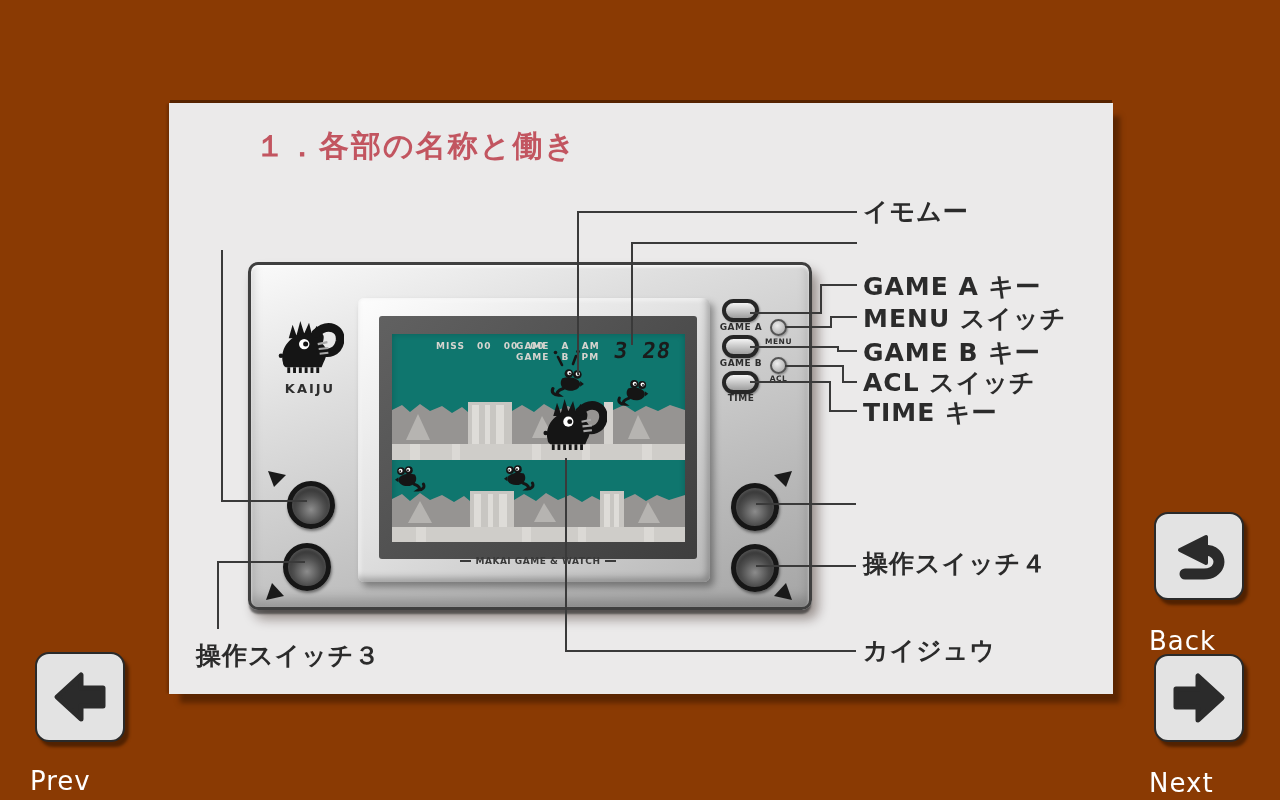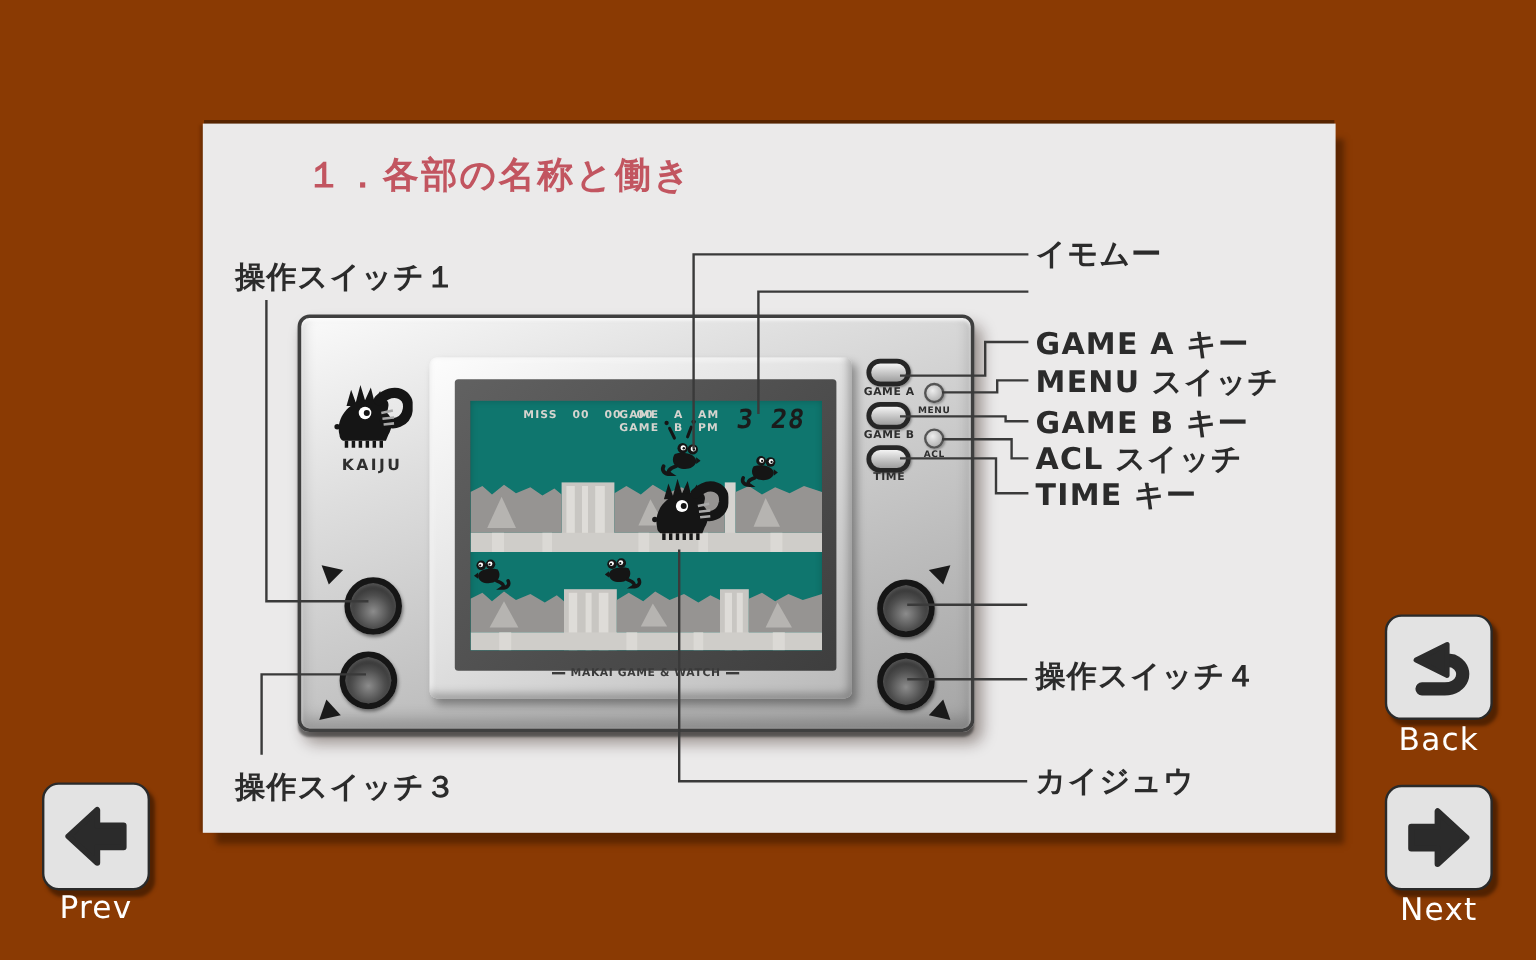--- a/index.html
+++ b/index.html
@@ -69,21 +69,21 @@
   .plabel.small{font-size:7.5px;}
 
   
   .lines{position:absolute;left:0;top:0;z-index:5;pointer-events:none;}
 
   
   .nav-btn{width:90px;height:90px;background:#e3e3e3;border:2px solid #2a2a2a;border-radius:14px;
         box-sizing:border-box;display:flex;align-items:center;justify-content:center;
         box-shadow:4px 5px 3px rgba(35,14,0,.55);z-index:4;cursor:pointer;}
   .nav-btn.short{height:88px;}
-  .nav-label{width:100px;text-align:center;color:#ffffff;font-size:26px;z-index:4;letter-spacing:1px;}
+  .nav-label{width:100px;color:#ffffff;font-size:26px;z-index:4;letter-spacing:1px;margin-top:24px;}
 </style>
 </head>
 <body>
 
 <svg width="0" height="0" style="position:absolute" aria-hidden="true">
   <defs>
     <symbol id="sym-kaiju" viewBox="0 0 70 60">
       <polygon points="13,21 17,7 21,18 25,3 29,16 34,5 37,17 42,8 45,19 47,21" fill="#151515"></polygon>
       <path d="M7,46 C4,33 12,21 26,16 L44,15 C48,15 50,18 49,22 L48,27 C53,31 53,40 49,46 L47,51 L10,51 C8,50 7,48 7,46 Z" fill="#151515"></path>
       <path d="M41,16 C54,4 68,11 66,24 C64,35 53,39 46,33" fill="none" stroke="#151515" stroke-width="9" stroke-linecap="round"></path>
@@ -238,21 +238,20 @@
       <polyline points="750,347 838,347 838,351 857,351"></polyline>
       <polyline points="785,366 843,366 843,382 857,382"></polyline>
       <polyline points="750,382 830,382 830,411 857,411"></polyline>
       <polyline points="756,504 856,504"></polyline>
       <polyline points="756,566 856,566"></polyline>
       <polyline points="566,458 566,651 856,651"></polyline>
       <polyline points="305,562 218,562 218,629"></polyline>
     </g>
   </svg>
 
-  <div class="abs jp-label" style="left:196px;top:215px">操作スイッチ１</div>
   <div class="abs jp-label" style="left:863px;top:196px">イモムー</div>
   <div class="abs jp-label" style="left:863px;top:303px">MENU スイッチ</div>
   <div class="abs jp-label" style="left:863px;top:271px">GAME A キー</div>
   <div class="abs jp-label" style="left:863px;top:367px">ACL スイッチ</div>
   <div class="abs jp-label" style="left:863px;top:337px">GAME B キー</div>
   <div class="abs jp-label" style="left:863px;top:397px">TIME キー</div>
   <div class="abs jp-label" style="left:863px;top:548px">操作スイッチ４</div>
   <div class="abs jp-label" style="left:863px;top:635px">カイジュウ</div>
   <div class="abs jp-label" style="left:196px;top:640px">操作スイッチ３</div>
 

